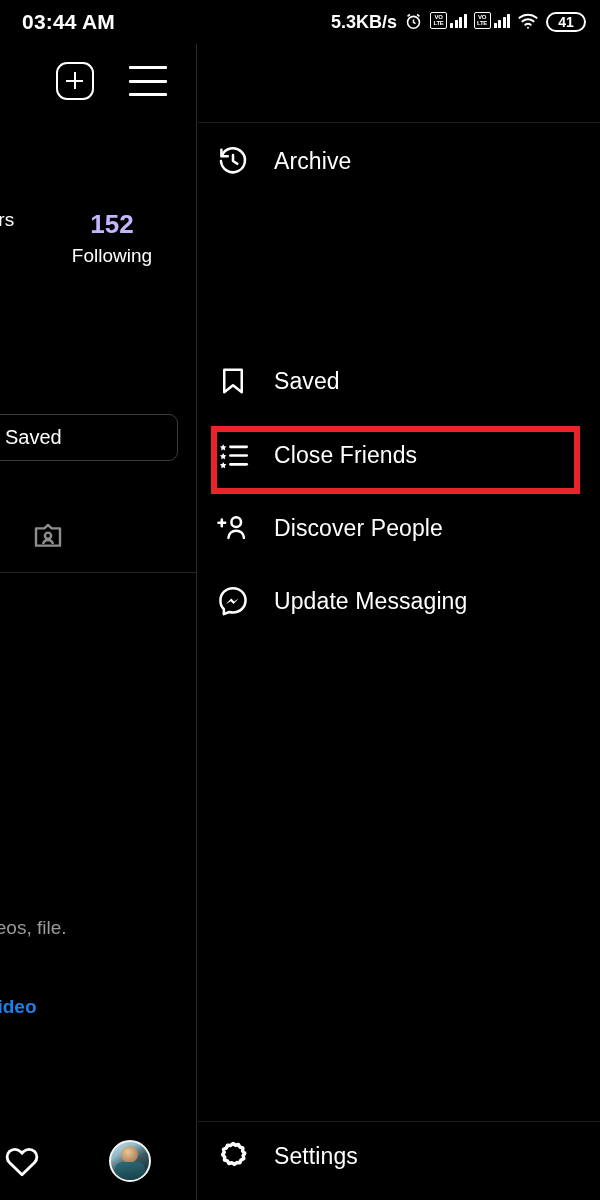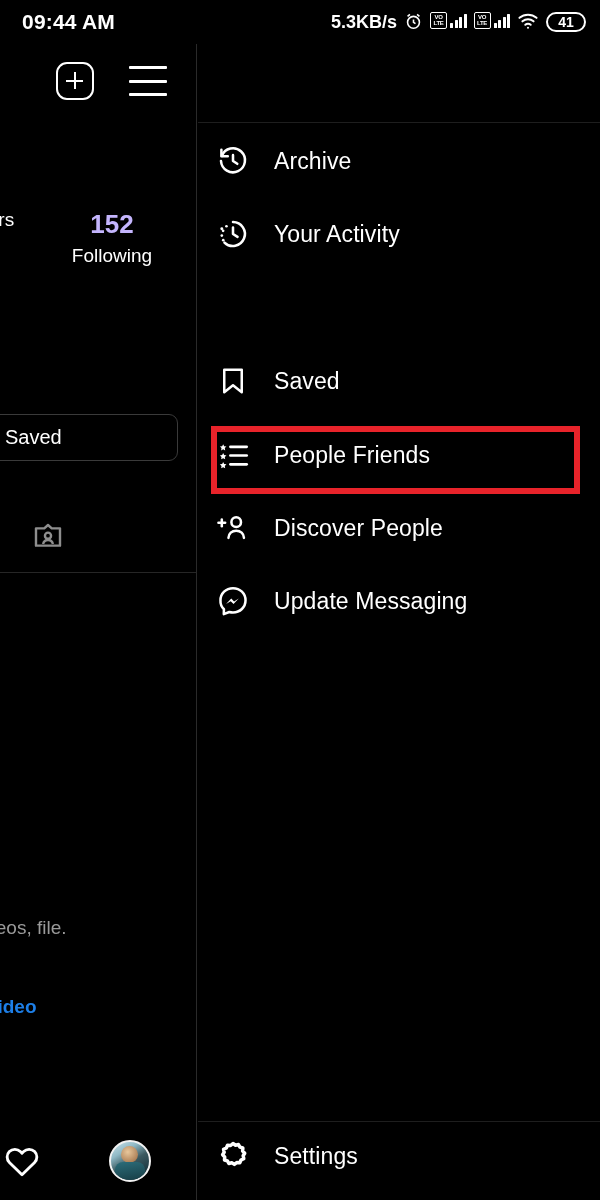--- a/index.html
+++ b/index.html
@@ -187,21 +187,21 @@
   }
 
   svg { display: block; }
 </style>
 </head>
 <body>
 
 <div id="screen">
 
   <div id="statusbar">
-    <div id="status-time">09:44 AM</div>
+    <div id="status-time">03:44 AM</div>
     <div id="status-right">
       <div id="net-speed">5.3KB/s</div>
 
       <span>
         <svg width="19" height="19" viewBox="0 0 24 24" fill="none" stroke="#fff" stroke-width="2">
           <circle cx="12" cy="13" r="7.5"></circle>
           <path d="M12 9.5V13l2.5 1.8"></path>
           <path d="M4.5 5.5 7.5 3"></path>
             <path d="M19.5 5.5 16.5 3"></path>
         </svg>
@@ -303,34 +303,20 @@
       <span class="menu-icon">
         <svg width="32" height="32" viewBox="0 0 24 24" fill="none" stroke="#fff" stroke-width="1.9" stroke-linecap="round" stroke-linejoin="round">
           <path d="M3.6 8.2A9 9 0 1 1 3 12"></path>
           <path d="M3.3 3.6v4.8h4.8"></path>
           <path d="M12 7.6V12l3.2 2.1"></path>
         </svg>
       </span>
       <span class="menu-label">Archive</span>
     </div>
 
-    <div class="menu-item" id="menu-item-your-activity">
-      <span class="menu-icon">
-        <svg width="32" height="32" viewBox="0 0 24 24" fill="none" stroke="#fff" stroke-width="1.9" stroke-linecap="round" stroke-linejoin="round">
-          <path d="M12 3a9 9 0 1 1-6.4 15.4"></path>
-          <path d="M3.6 8.1v0" stroke-width="2.2"></path>
-          <circle cx="4.6" cy="9.6" r="1" fill="#fff" stroke="none"></circle>
-          <circle cx="3.6" cy="13.2" r="1" fill="#fff" stroke="none"></circle>
-          <circle cx="7.1" cy="6.2" r="1" fill="#fff" stroke="none"></circle>
-          <circle cx="4.7" cy="16.6" r="1" fill="#fff" stroke="none"></circle>
-          <path d="M12 7.2V12l3.4 2.2"></path>
-        </svg>
-      </span>
-      <span class="menu-label">Your Activity</span>
-    </div>
 
 
     <div class="menu-item" id="menu-item-saved">
       <span class="menu-icon">
         <svg width="30" height="30" viewBox="0 0 24 24" fill="none" stroke="#fff" stroke-width="2" stroke-linejoin="round">
           <path d="M5 3h14v18l-7-5.6L5 21z"></path>
         </svg>
       </span>
       <span class="menu-label">Saved</span>
     </div>
@@ -341,21 +327,21 @@
           <path d="M4 3.2l.78 1.6 1.77.25-1.28 1.24.3 1.75L4 7.2l-1.57.84.3-1.75L1.45 5.05l1.77-.25z" fill="#fff"></path>
           <path d="M4 10.1l.78 1.6 1.77.25-1.28 1.25.3 1.75L4 14.1l-1.57.85.3-1.75-1.28-1.25 1.77-.25z" fill="#fff"></path>
           <path d="M4 17l.78 1.6 1.77.26-1.28 1.24.3 1.75L4 21l-1.57.85.3-1.75-1.28-1.24 1.77-.26z" fill="#fff"></path>
           <g stroke="#fff" stroke-width="2.1" stroke-linecap="round">
             <path d="M9.6 5.3h12.6"></path>
             <path d="M9.6 12h12.6"></path>
             <path d="M9.6 18.8h12.6"></path>
           </g>
         </svg>
       </span>
-      <span class="menu-label">People Friends</span>
+      <span class="menu-label">Close Friends</span>
     </div>
 
     <div id="close-friends-highlight"></div>
 
     <div class="menu-item" id="menu-item-discover-people">
       <span class="menu-icon">
         <svg width="32" height="32" viewBox="0 0 24 24" fill="none" stroke="#fff" stroke-width="1.9" stroke-linecap="round" stroke-linejoin="round">
           <circle cx="14.4" cy="7.6" r="3.6"></circle>
           <path d="M8.6 19.4c0-3.2 2.6-5.4 5.8-5.4s5.8 2.2 5.8 5.4"></path>
           <path d="M3.6 5.6v5"></path>

